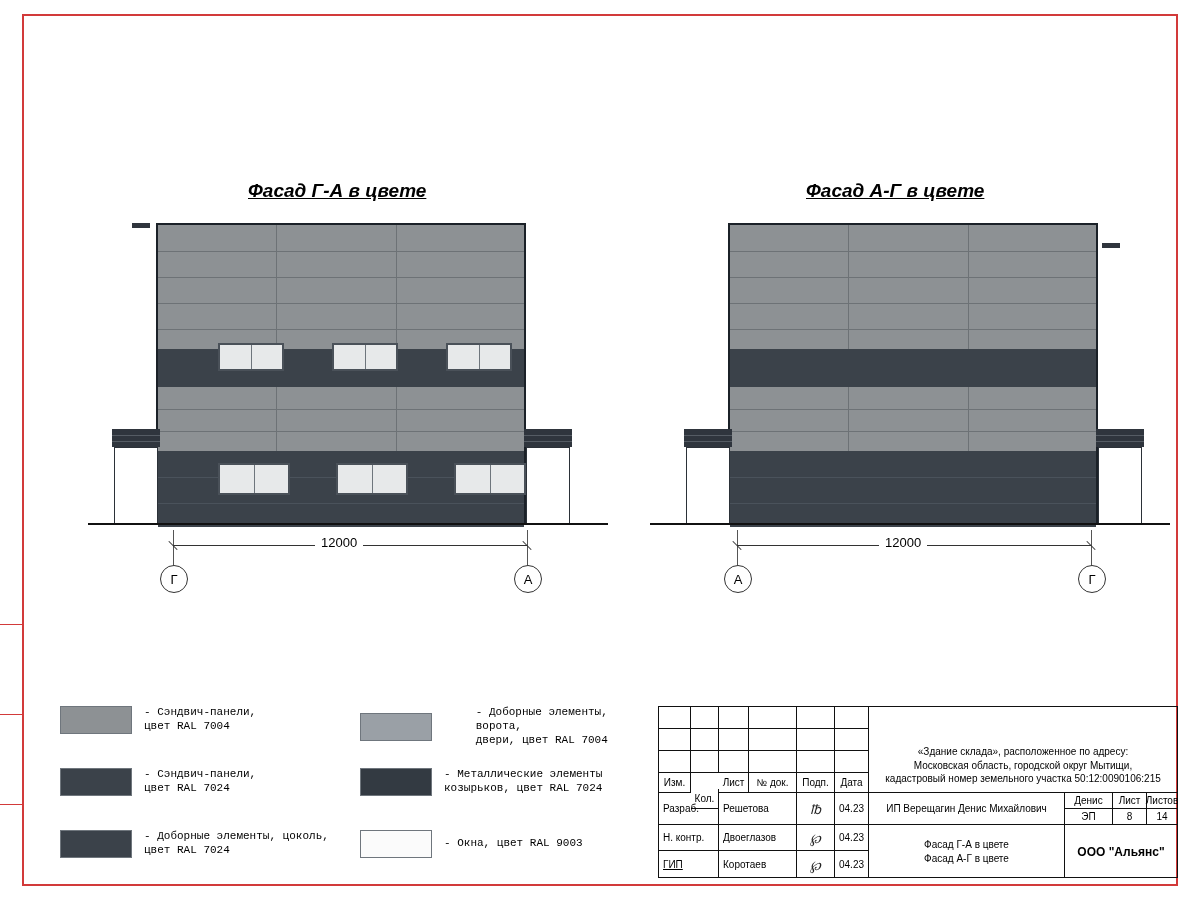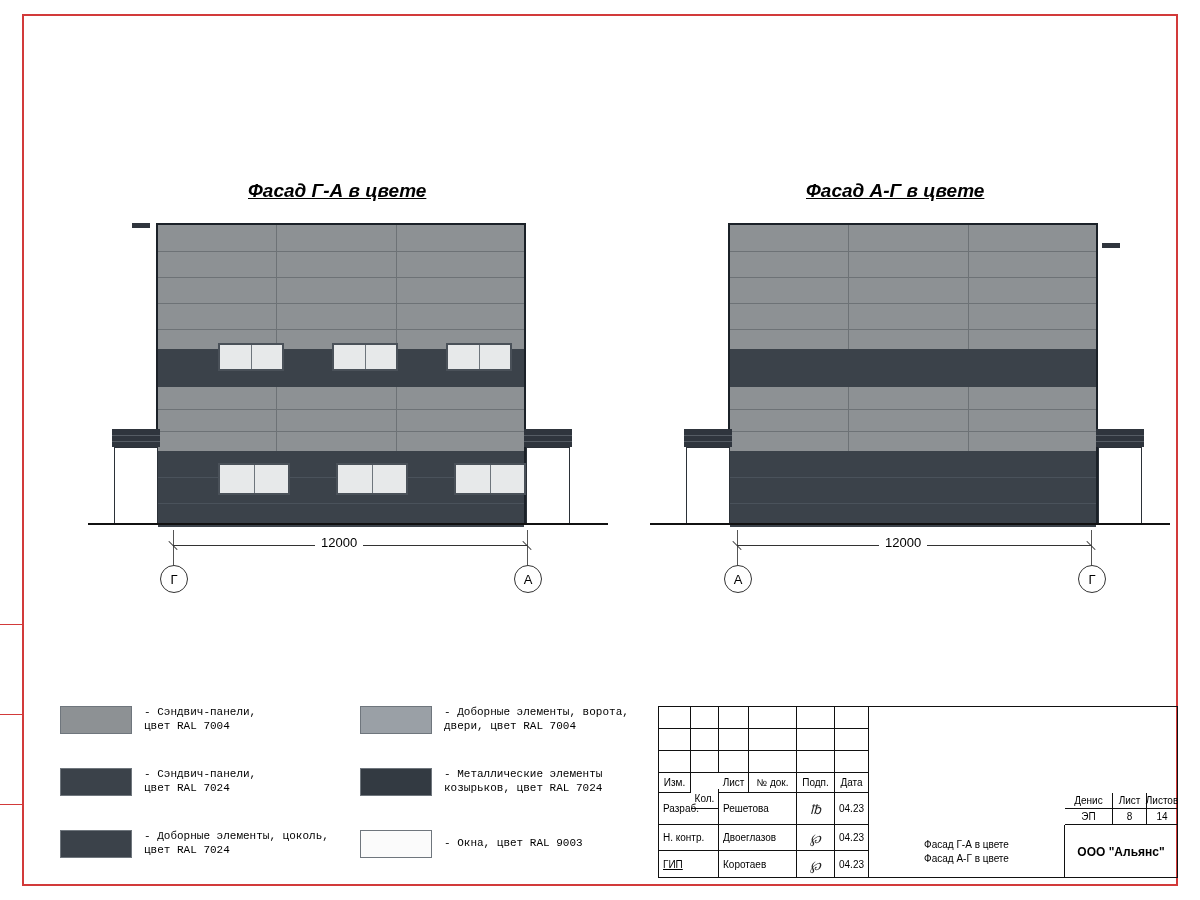--- a/index.html
+++ b/index.html
@@ -230,21 +230,21 @@
   <div class="legend-row" style="left:0;top:62px;">
     <div class="swatch" style="background:#3b424a;"></div>
     <div class="legend-label">- Сэндвич-панели,
 цвет RAL 7024</div>
   </div>
   <div class="legend-row" style="left:0;top:124px;">
     <div class="swatch" style="background:#3b424a;"></div>
     <div class="legend-label">- Доборные элементы, цоколь,
 цвет RAL 7024</div>
   </div>
-  <div class="legend-row" style="left:300px;top:0;">
+  <div class="legend-row" style="left:300px;top:0;gap:32px;">
     <div class="swatch" style="background:#9aa0a6;"></div>
     <div class="legend-label">- Доборные элементы, ворота,
 двери, цвет RAL 7004</div>
   </div>
   <div class="legend-row" style="left:300px;top:62px;">
     <div class="swatch" style="background:#333a42;"></div>
     <div class="legend-label">- Металлические элементы
 козырьков, цвет RAL 7024</div>
   </div>
   <div class="legend-row" style="left:300px;top:124px;">
@@ -292,21 +292,27 @@
   <div class="cell" style="left:60px;top:118px;width:78px;height:26px;justify-content:flex-start;padding-left:4px;">Двоеглазов</div>
   <div class="cell sig" style="left:138px;top:118px;width:38px;height:26px;">℘</div>
   <div class="cell" style="left:176px;top:118px;width:34px;height:26px;">04.23</div>
 
   <div class="cell nb" style="left:0;top:144px;width:60px;height:27px;justify-content:flex-start;padding-left:4px;text-decoration:underline;">ГИП</div>
   <div class="cell nb" style="left:60px;top:144px;width:78px;height:27px;justify-content:flex-start;padding-left:4px;">Коротаев</div>
   <div class="cell nb sig" style="left:138px;top:144px;width:38px;height:27px;">℘</div>
   <div class="cell nb" style="left:176px;top:144px;width:34px;height:27px;">04.23</div>
 
 
-
+  <div class="cell" style="left:210px;top:32px;width:308px;height:54px;border-right:none;flex-direction:column;line-height:1.35;">
+    <span>«Здание склада», расположенное по адресу:</span>
+    <span>Московская область, городской округ Мытищи,</span>
+    <span>кадастровый номер земельного участка 50:12:0090106:215</span>
+  </div>
+
+  <div class="cell" style="left:210px;top:86px;width:196px;height:32px;">ИП Верещагин Денис Михайлович</div>
 
   <div class="cell" style="left:406px;top:86px;width:48px;height:16px;">Денис</div>
   <div class="cell" style="left:454px;top:86px;width:34px;height:16px;">Лист</div>
   <div class="cell" style="left:488px;top:86px;width:30px;height:16px;border-right:none;">Листов</div>
 
   <div class="cell" style="left:406px;top:102px;width:48px;height:16px;">ЭП</div>
   <div class="cell" style="left:454px;top:102px;width:34px;height:16px;">8</div>
   <div class="cell" style="left:488px;top:102px;width:30px;height:16px;border-right:none;">14</div>
 
   <div class="cell nb" style="left:210px;top:118px;width:196px;height:53px;flex-direction:column;line-height:1.4;">

